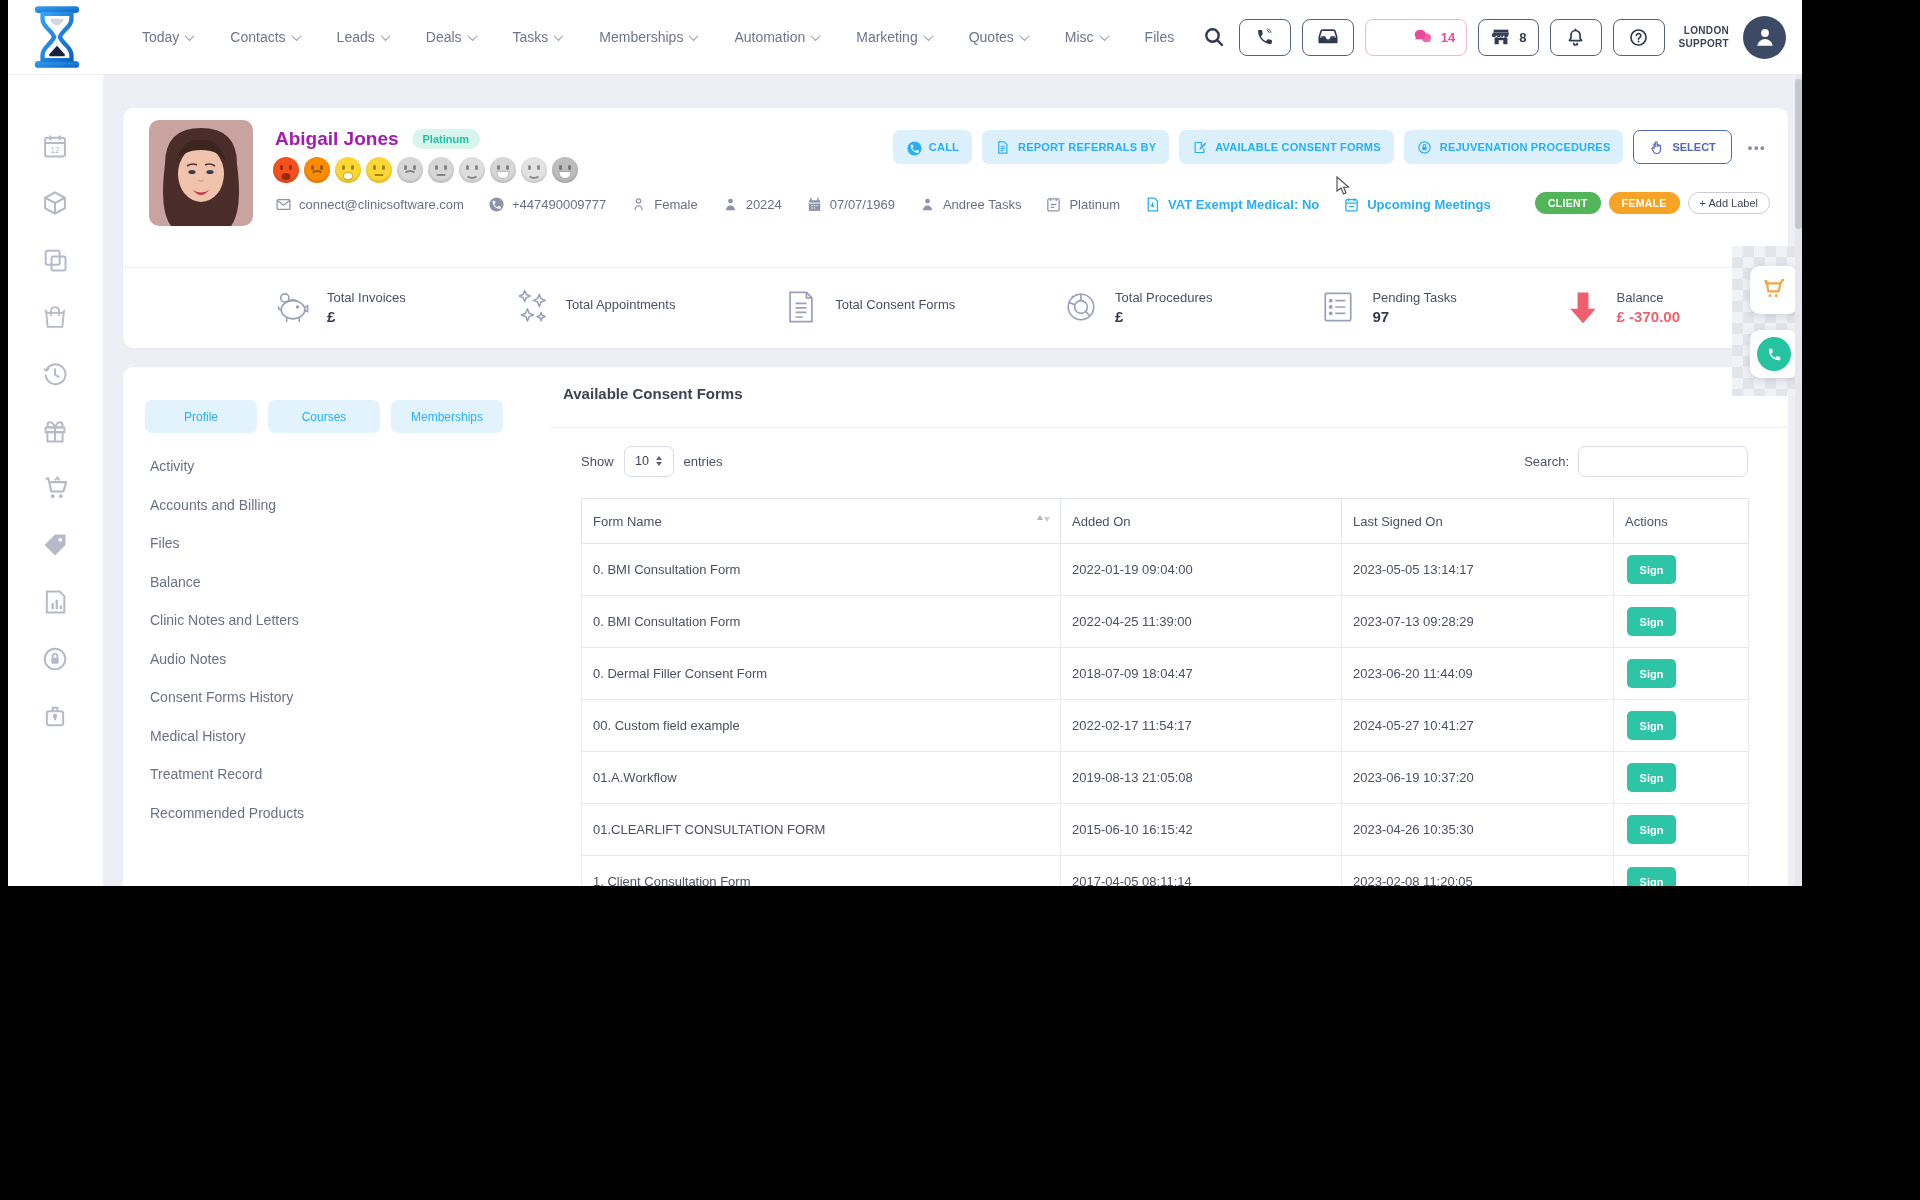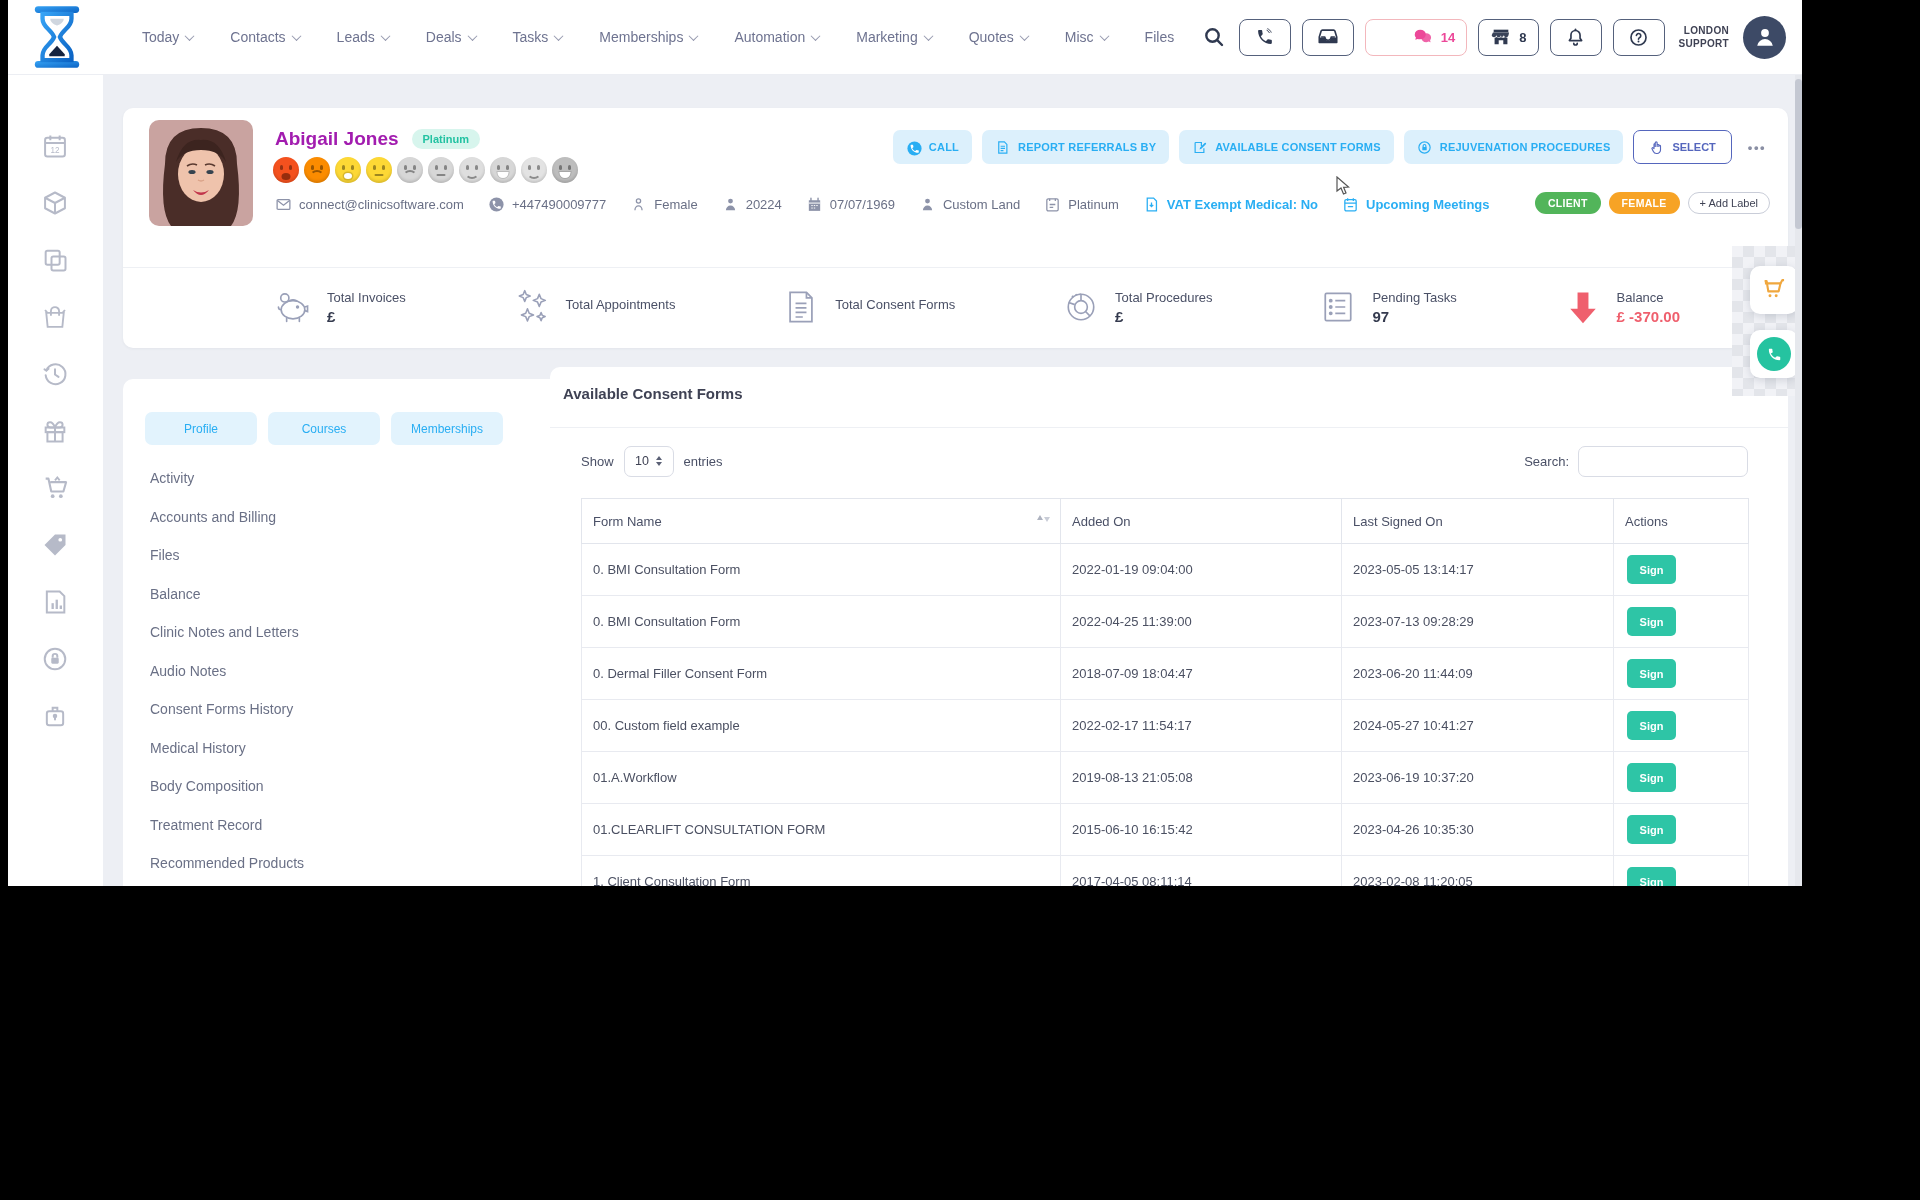--- a/index.html
+++ b/index.html
@@ -62,21 +62,21 @@
   .stats{position:absolute;left:150px;right:108px;top:170px;height:58px;display:flex;justify-content:space-between;align-items:center;}
   .stat{display:flex;align-items:center;gap:14px;}
   .s-ic{width:40px;height:40px;color:#9aa0b8;flex:none;}
   .s-ic svg{display:block;}
   .s-label{font-size:13px;color:#4a5066;}
   .s-value{font-size:15px;font-weight:bold;color:#343a4e;margin-top:3px;min-height:2px;}
   .stat.red .s-ic{color:#ef5f6d;}
   .stat.red .s-value{color:#ef5f6d;}
 
   
-  .left-card{position:absolute;left:115px;top:367px;width:472px;height:519px;background:#fff;border-radius:10px 10px 0 0;overflow:hidden;margin-top:12px;}
+  .left-card{position:absolute;left:115px;top:367px;width:472px;height:519px;background:#fff;border-radius:10px 10px 0 0;overflow:hidden;}
   .tabs{position:absolute;left:22px;top:33px;display:flex;gap:11px;}
   .tab{height:33px;min-width:112px;padding:0 14px;background:#e2f3fd;border:none;border-radius:7px;color:#29aef3;font-size:12px;display:flex;align-items:center;justify-content:center;font-family:inherit;cursor:pointer;box-sizing:border-box;}
   .side-list{position:absolute;left:0;top:80px;right:0;margin:0;padding:0;list-style:none;}
   .side-list li{height:38.5px;display:flex;align-items:center;padding-left:27px;font-size:14px;color:#6a7086;cursor:pointer;}
 
   
   .main-card{position:absolute;left:542px;top:367px;width:1238px;height:519px;background:#fff;border-radius:10px 10px 0 0;overflow:hidden;}
   .mc-title{position:absolute;left:13px;top:18px;font-size:15px;font-weight:bold;color:#3f4254;margin:0;}
   .mc-divider{position:absolute;left:0;right:0;top:60px;border-top:1px solid #eef0f4;}
   .controls{position:absolute;left:31px;right:40px;top:78px;height:32px;display:flex;align-items:center;font-size:13px;color:#4a5066;}
@@ -468,21 +468,21 @@
           <span>07/07/1969</span>
         </span>
 
         <span class="c-item">
           <span class="ic">
             <svg viewBox="0 0 24 24" width="17" height="17" fill="currentColor">
               <circle cx="12" cy="7.2" r="3.4"></circle>
               <path d="M5.5 20a6.5 6.5 0 0 1 13 0z"></path>
             </svg>
           </span>
-          <span>Custom Land</span>
+          <span>Andree Tasks</span>
         </span>
 
         <span class="c-item">
           <span class="ic">
             <svg viewBox="0 0 24 24" width="17" height="17" fill="none" stroke="currentColor" stroke-width="1.8">
               <rect x="4" y="4" width="16" height="17" rx="2"></rect>
               <path d="M8 4v3M16 4v3M8 12h8M8 16h5"></path>
             </svg>
           </span>
           <span>Platinum</span>
@@ -679,21 +679,20 @@
         <li>Balance</li>
 
         <li>Clinic Notes and Letters</li>
 
         <li>Audio Notes</li>
 
         <li>Consent Forms History</li>
 
         <li>Medical History</li>
 
-        <li>Body Composition</li>
 
         <li>Treatment Record</li>
 
         <li>Recommended Products</li>
       </ul>
   </section>
 
   <section class="main-card">
     <h2 class="mc-title">Available Consent Forms</h2>
     <div class="mc-divider"></div>

